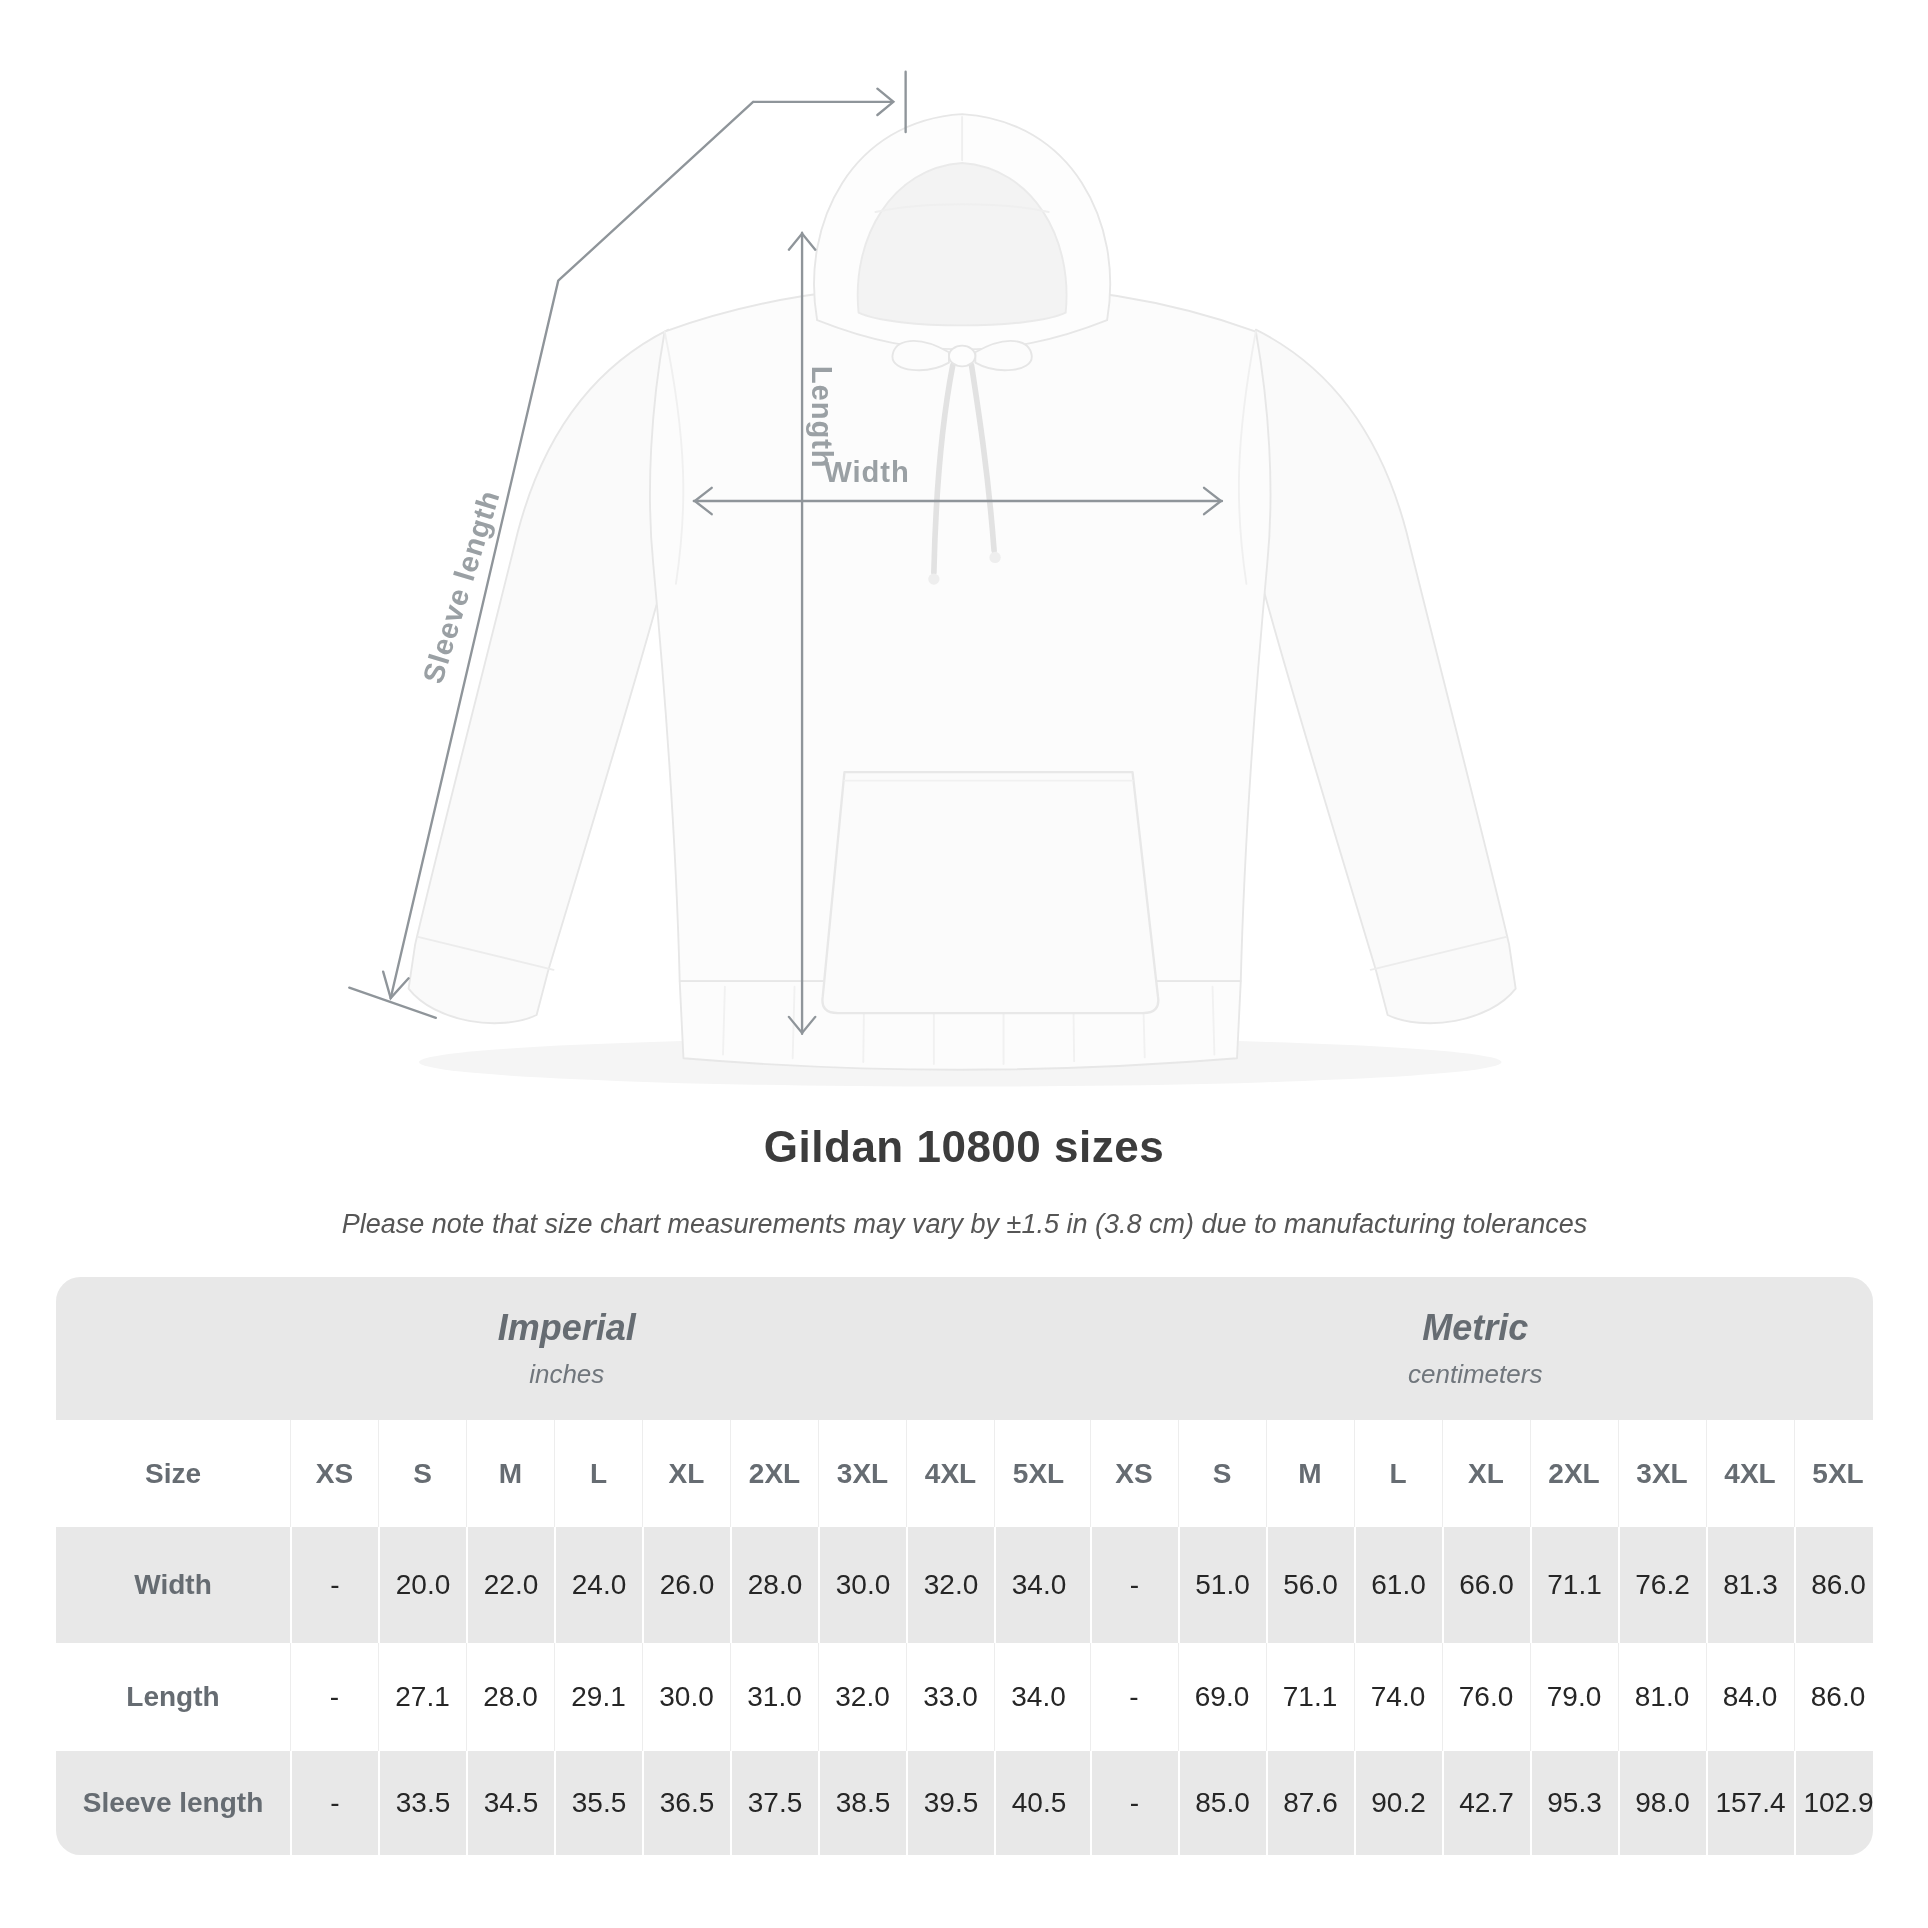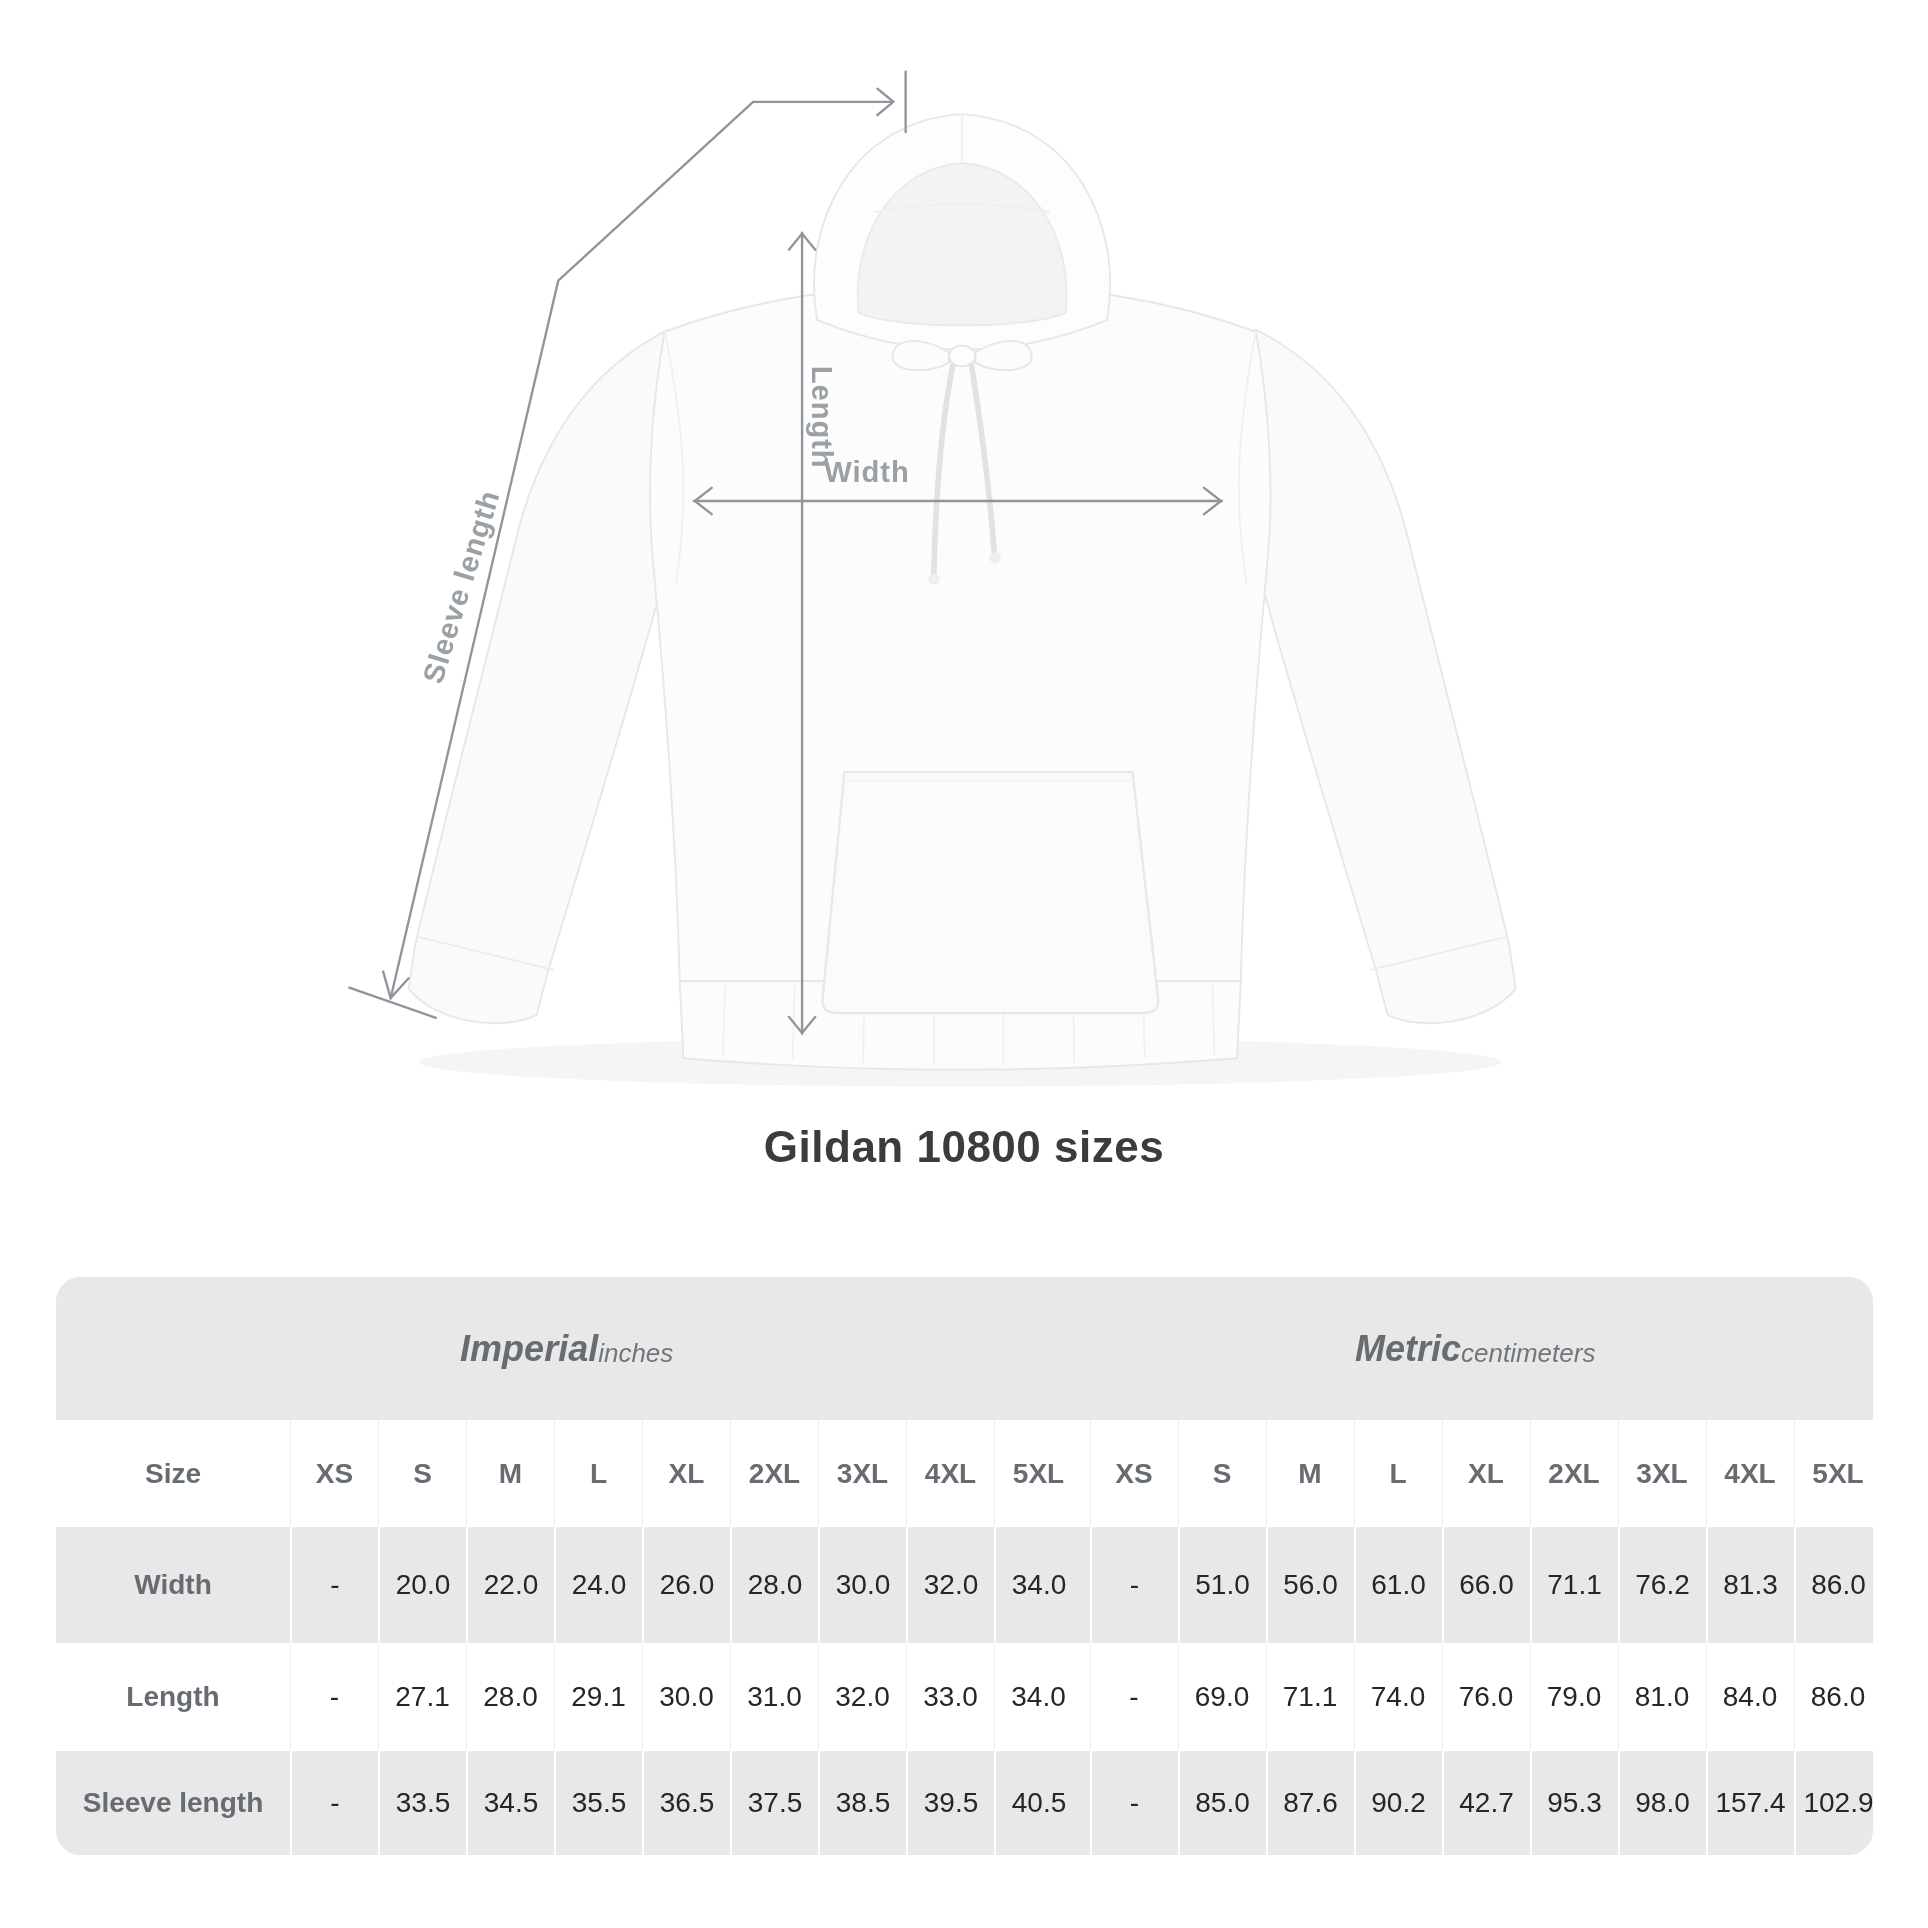--- a/index.html
+++ b/index.html
@@ -18,21 +18,21 @@
   .page-subtitle {
     position:absolute; top:1209px; left:117px; width:1695px; margin:0;
     text-align:center; font-size:27px; font-style:italic; color:#565656;
   }
   
   .size-table { position:absolute; left:56px; top:1277px; width:1817px; }
   .band {
     display:flex; height:143px; background:#e8e8e8;
     border-radius:24.5px 24.5px 0 0;
   }
-  .band .group { display:flex; flex-direction:row; align-items:center; justify-content:center; }
+  .band .group { display:flex; flex-direction:column; align-items:center; justify-content:center; }
   .band .group.imperial { width:1022px; }
   .band .group.metric   { width:796px; }
   .g-label { font-size:36px; font-weight:700; font-style:italic; color:#666c72; }
   .g-sub   { font-size:26px; font-style:italic; color:#70767c; margin-top:9.4px; }
   .trow {
     display:grid;
     grid-template-columns:234px repeat(9,88px) 7.5px repeat(9,88px);
     overflow:hidden;
   }
   .trow.r-size   { height:107px; background:#ffffff; }
@@ -104,20 +104,21 @@
 
       <path d="M 962,76 L 962,140 M 800,108 L 948,108 M 800,108 L 593,298 L 415,1060"></path>
       <path d="M 932,94 L 949,108 L 932,122 M 434,1039 L 415,1060 L 407,1032 M 371,1049 L 463,1081"></path>
     </g>
     <text class="measure-text" x="921" y="512" text-anchor="middle">Width</text>
     <text class="measure-text" x="862" y="443" text-anchor="middle" transform="rotate(90 862 443)">Length</text>
     <text class="measure-text" x="500" y="626" text-anchor="middle" transform="rotate(-73 500 626)">Sleeve length</text>
   </svg>
 
   <h1 class="page-title">Gildan 10800 sizes</h1>
+  <p class="page-subtitle">Please note that size chart measurements may vary by ±1.5 in (3.8 cm) due to manufacturing tolerances</p>
 
   <div class="size-table">
 
     <div class="band">
       <div class="group imperial">
         <div class="g-label">Imperial</div>
         <div class="g-sub">inches</div>
       </div>
       <div class="group metric">
         <div class="g-label">Metric</div>

